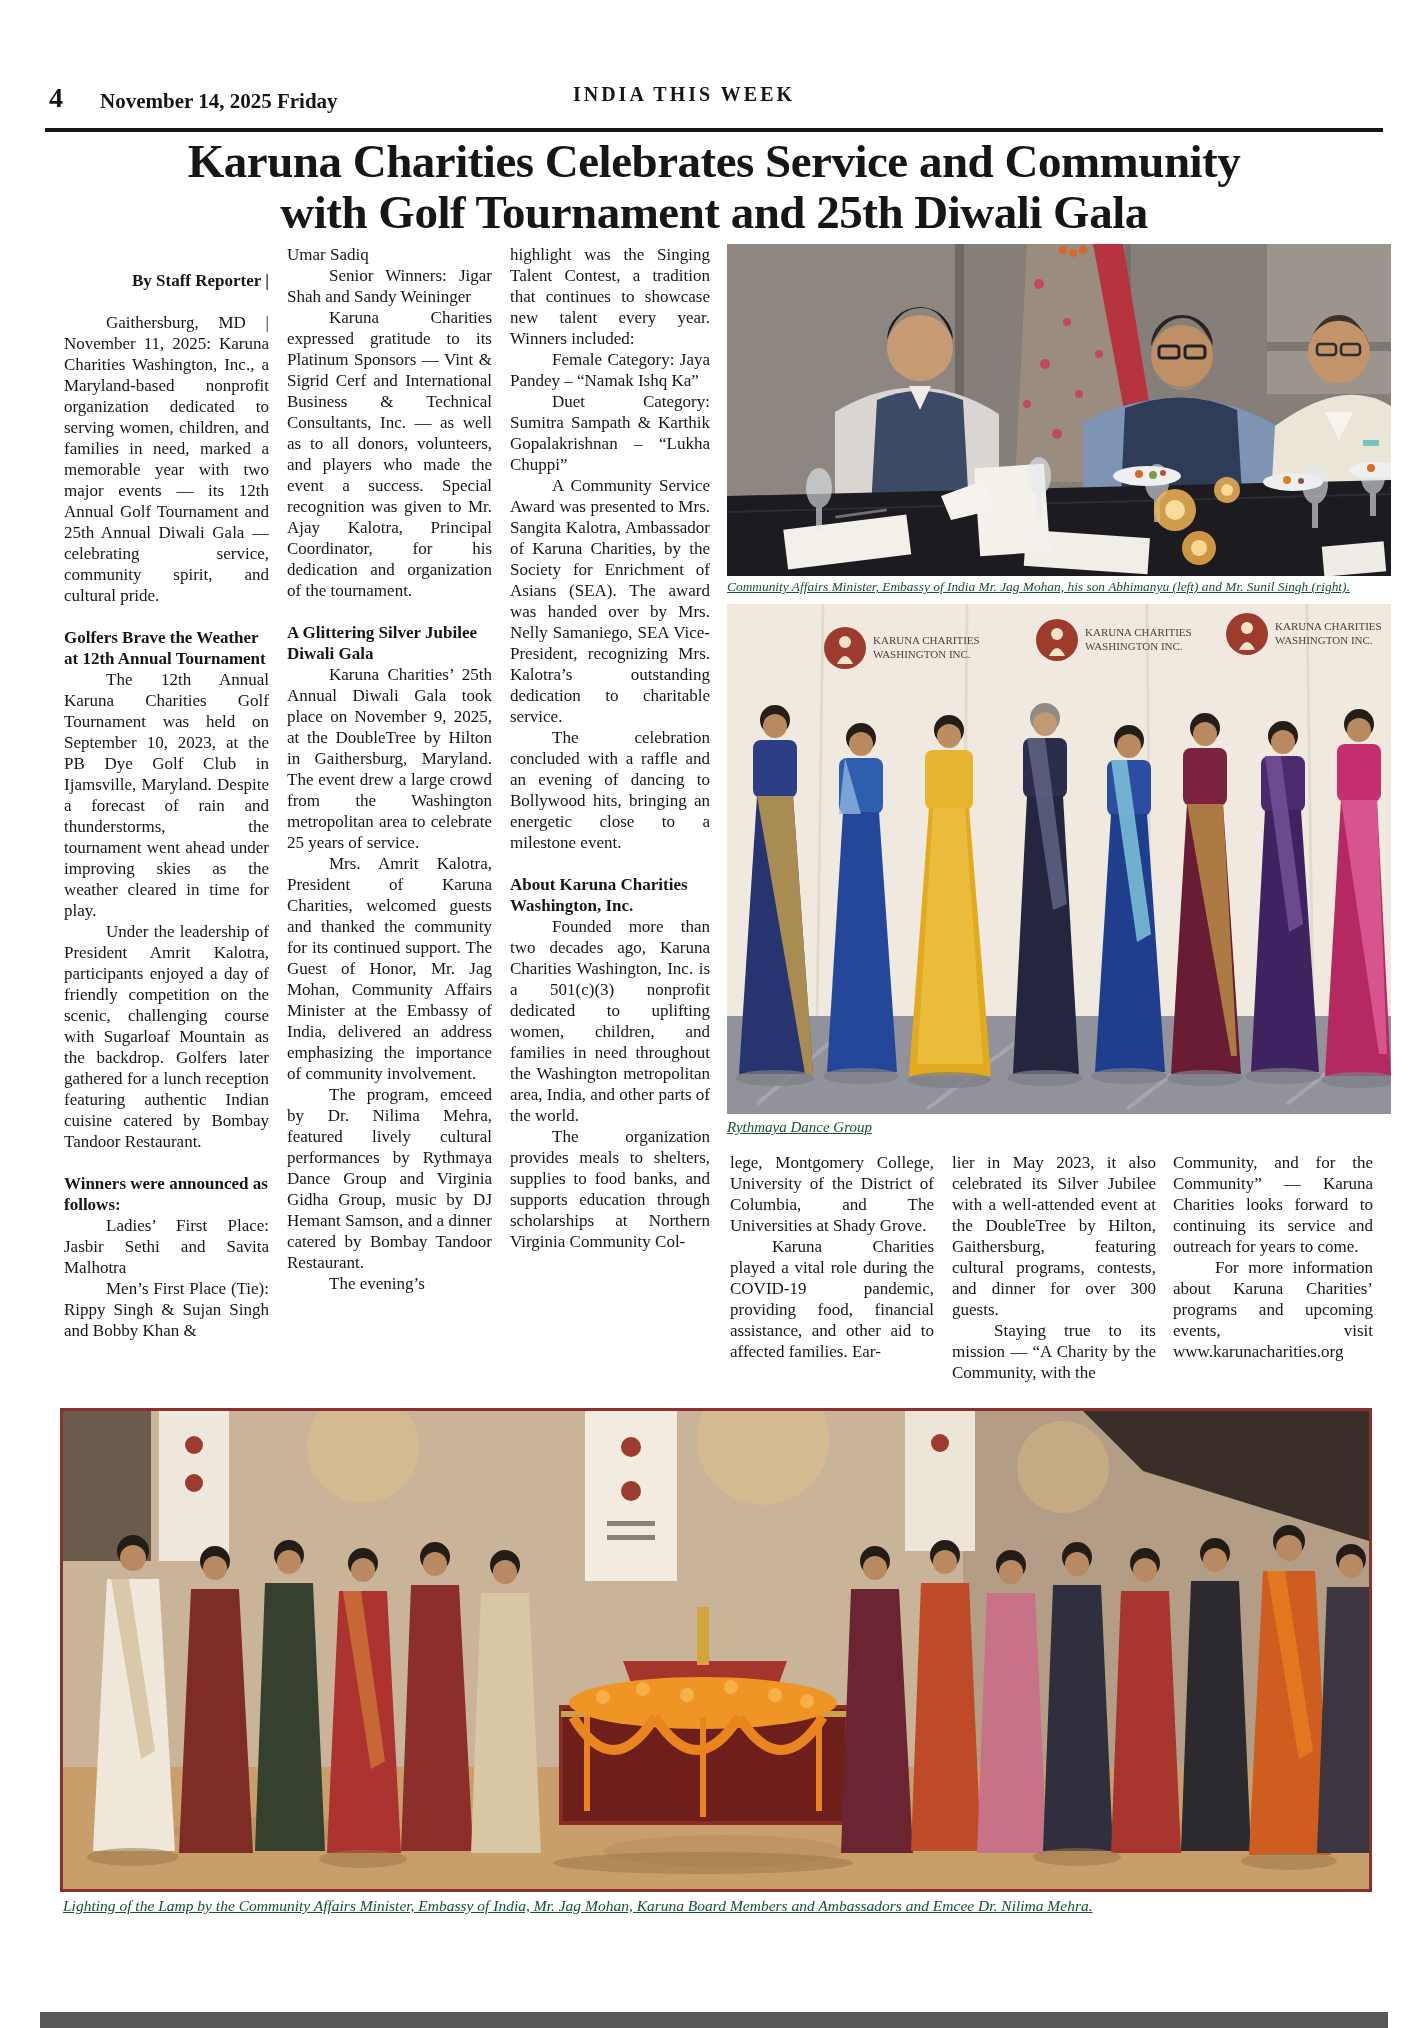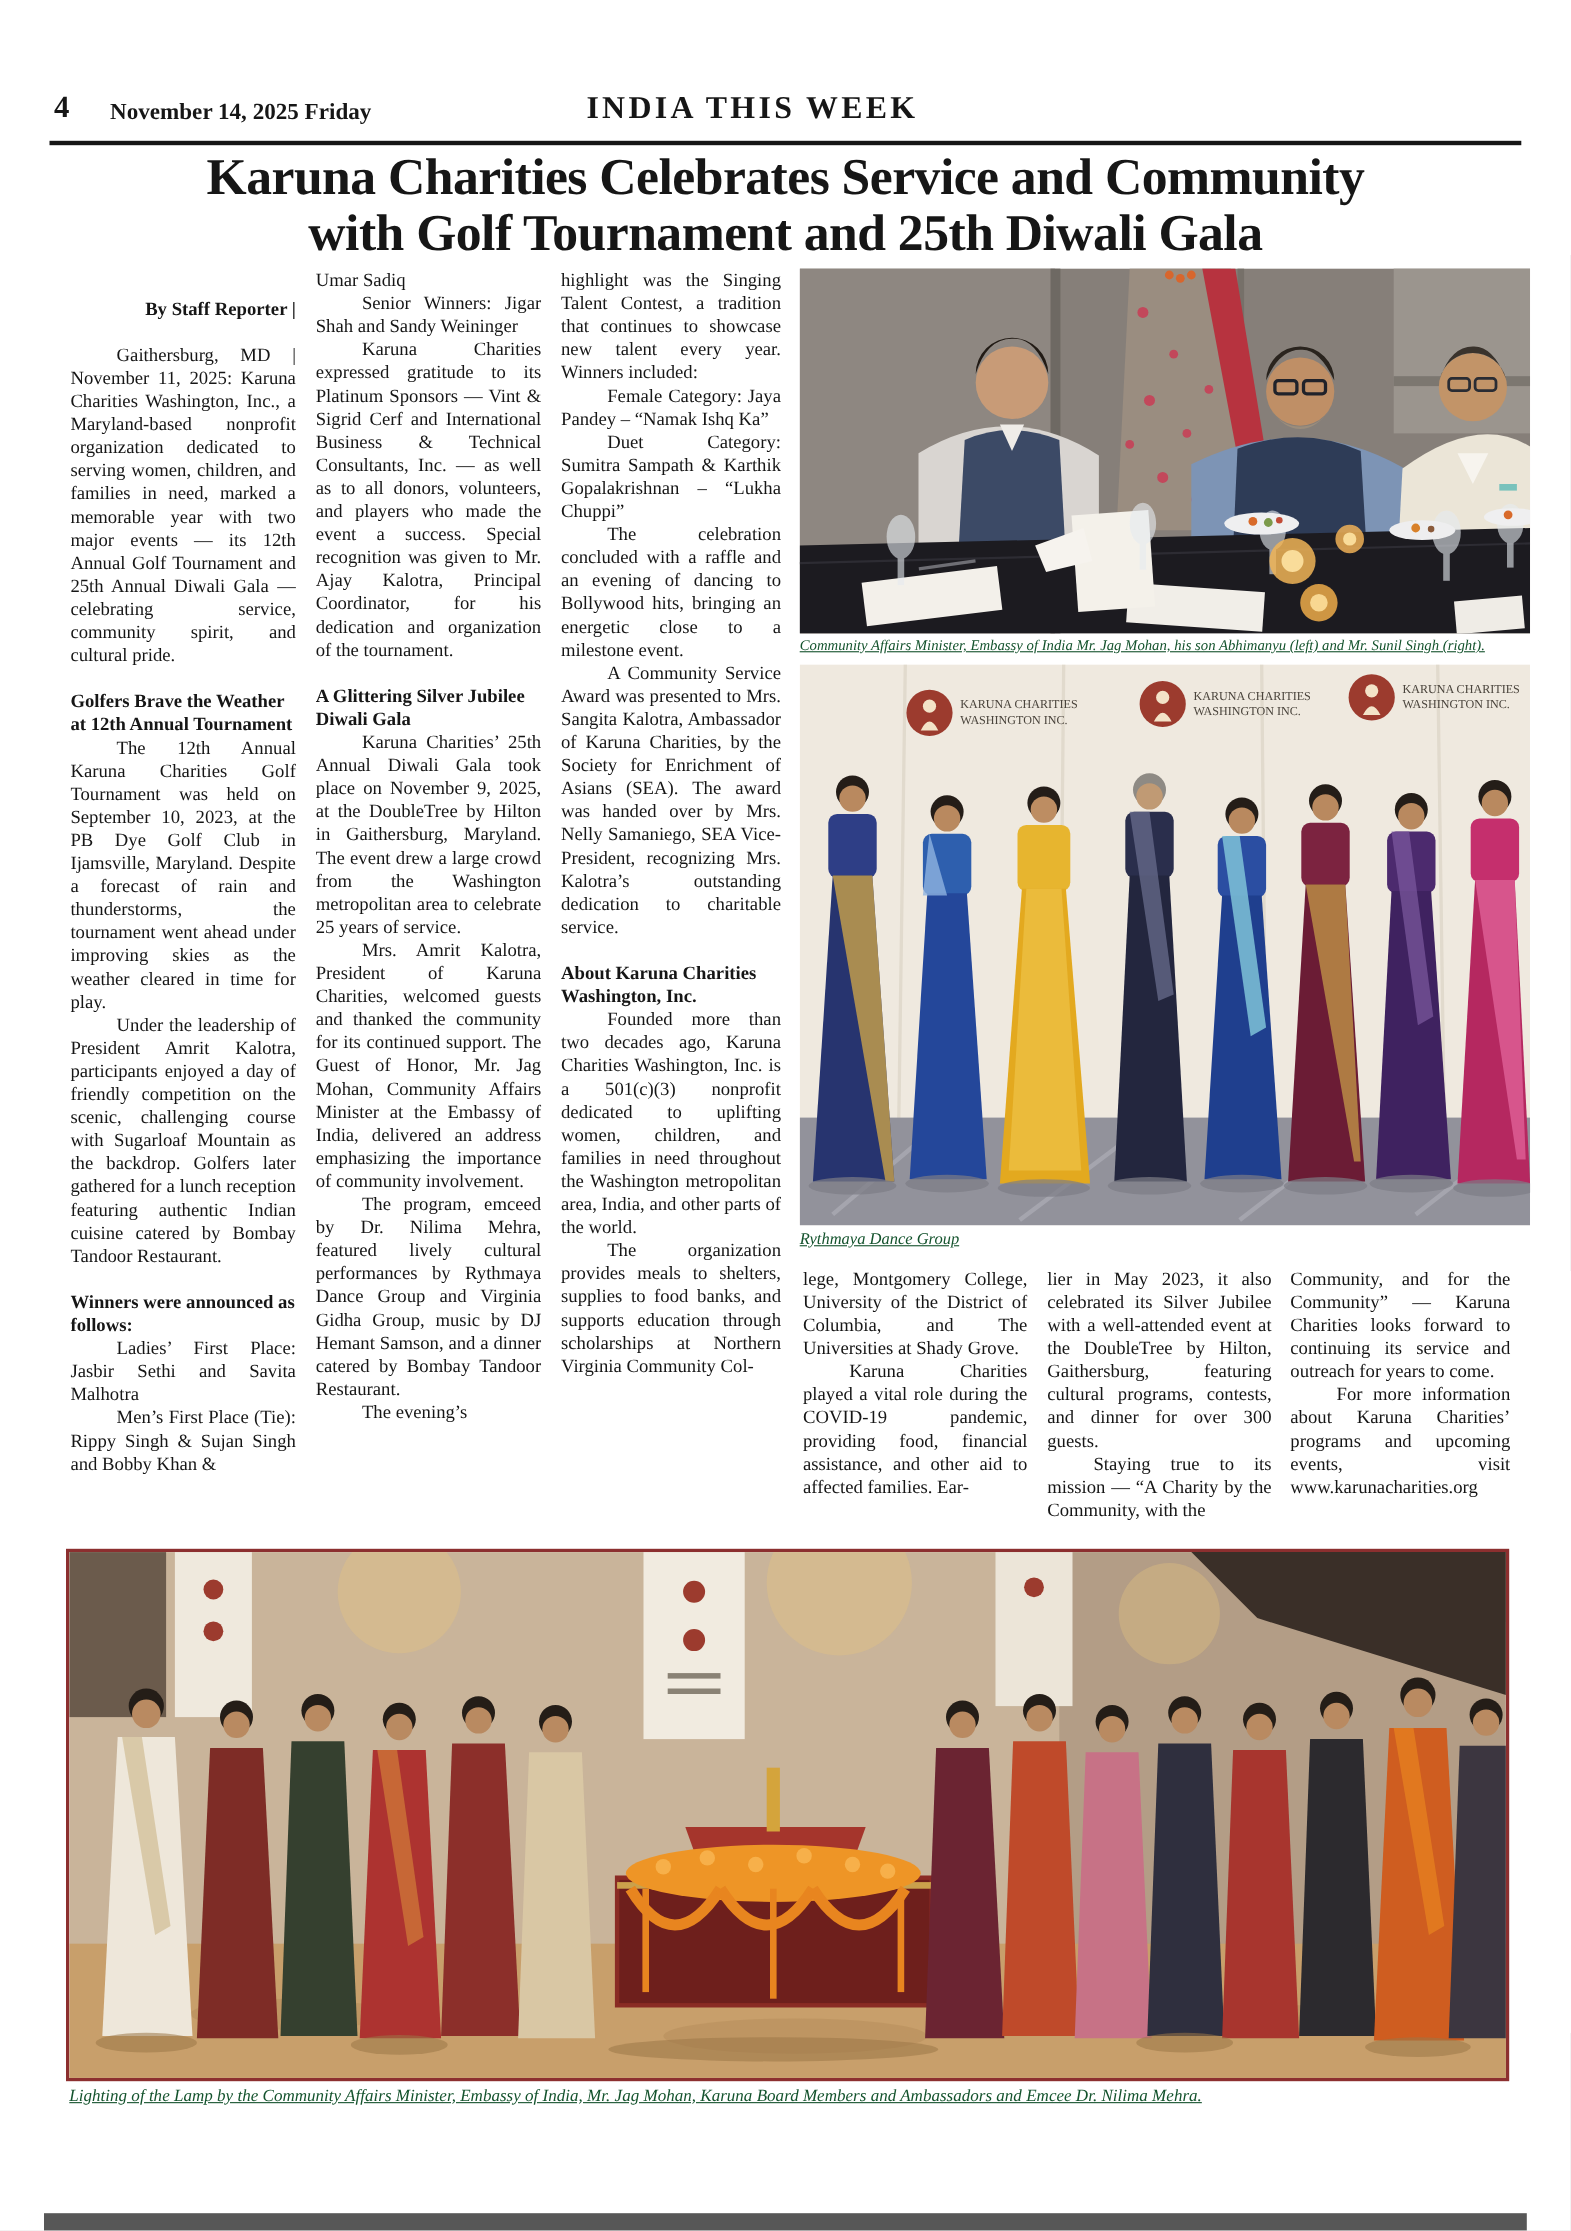--- a/index.html
+++ b/index.html
@@ -5,21 +5,21 @@
   html,body { margin:0; padding:0; background:#dcdcdc; }
   .page {
     position:relative; width:1428px; height:2028px; margin:0 auto;
     background:#ffffff; overflow:hidden;
     font-family:"Liberation Serif", serif; color:#161616;
   }
   
   .page-number { position:absolute; left:49px; top:84px; font-size:28px; font-weight:700; line-height:1; }
   .issue-date  { position:absolute; left:100px; top:91px; font-size:21px; font-weight:700; line-height:1; }
   .masthead    { position:absolute; left:0; right:60px; top:84px; text-align:center;
-                 font-size:29px; font-weight:700; letter-spacing:3px; line-height:1; }
+                 font-size:20px; font-weight:700; letter-spacing:3px; line-height:1; }
   .header-rule { position:absolute; left:45px; top:128px; width:1338px; height:4px; background:#161616; }
   
   .headline { position:absolute; left:40px; right:40px; top:136px; text-align:center;
               font-size:47px; line-height:51px; font-weight:700; letter-spacing:-0.5px; }
   
   .col { position:absolute; font-size:17px; line-height:21px; text-align:justify; overflow:hidden; }
   #col1 { left:64px;  top:240px;  width:205px; height:1168px; }
   #col2 { left:287px; top:244px;  width:205px; height:1164px; }
   #col3 { left:510px; top:244px;  width:200px; height:1164px; }
   #col4 { left:730px;  top:1152px; width:204px; height:252px; }
@@ -75,22 +75,22 @@
       <h3 class="heading">A Glittering Silver Jubilee Diwali Gala</h3>
       <p class="indent">Karuna Charities’ 25th Annual Diwali Gala took place on November 9, 2025, at the DoubleTree by Hilton in Gaithersburg, Maryland. The event drew a large crowd from the Washington metropolitan area to celebrate 25 years of service.</p>
       <p class="indent">Mrs. Amrit Kalotra, President of Karuna Charities, welcomed guests and thanked the community for its continued support. The Guest of Honor, Mr. Jag Mohan, Community Affairs Minister at the Embassy of India, delivered an address emphasizing the importance of community involvement.</p>
       <p class="indent">The program, emceed by Dr. Nilima Mehra, featured lively cultural performances by Rythmaya Dance Group and Virginia Gidha Group, music by DJ Hemant Samson, and a dinner catered by Bombay Tandoor Restaurant.</p>
       <p class="indent">The evening’s</p>
     </div>
   <div class="col" id="col3">
       <p class="flush">highlight was the Singing Talent Contest, a tradition that continues to showcase new talent every year. Winners included:</p>
       <p class="indent">Female Category: Jaya Pandey – “Namak Ishq Ka”</p>
       <p class="indent">Duet Category: Sumitra Sampath &amp; Karthik Gopalakrishnan – “Lukha Chuppi”</p>
+      <p class="indent">A Community Service Award was presented to Mrs. Sangita Kalotra, Ambassador of Karuna Charities, by the Society for Enrichment of Asians (SEA). The award was handed over by Mrs. Nelly Samaniego, SEA Vice-President, recognizing Mrs. Kalotra’s outstanding dedication to charitable service.</p>
       <p class="indent">The celebration concluded with a raffle and an evening of dancing to Bollywood hits, bringing an energetic close to a milestone event.</p>
-      <p class="indent">A Community Service Award was presented to Mrs. Sangita Kalotra, Ambassador of Karuna Charities, by the Society for Enrichment of Asians (SEA). The award was handed over by Mrs. Nelly Samaniego, SEA Vice-President, recognizing Mrs. Kalotra’s outstanding dedication to charitable service.</p>
       <h3 class="heading">About Karuna Charities Washington, Inc.</h3>
       <p class="indent">Founded more than two decades ago, Karuna Charities Washington, Inc. is a 501(c)(3) nonprofit dedicated to uplifting women, children, and families in need throughout the Washington metropolitan area, India, and other parts of the world.</p>
       <p class="indent">The organization provides meals to shelters, supplies to food banks, and supports education through scholarships at Northern Virginia Community Col-</p>
     </div>
   <div class="col" id="col4">
       <p class="flush">lege, Montgomery College, University of the District of Columbia, and The Universities at Shady Grove.</p>
       <p class="indent">Karuna Charities played a vital role during the COVID-19 pandemic, providing food, financial assistance, and other aid to affected families. Ear-</p>
     </div>
   <div class="col" id="col5">
       <p class="flush">lier in May 2023, it also celebrated its Silver Jubilee with a well-attended event at the DoubleTree by Hilton, Gaithersburg, featuring cultural programs, contests, and dinner for over 300 guests.</p>

